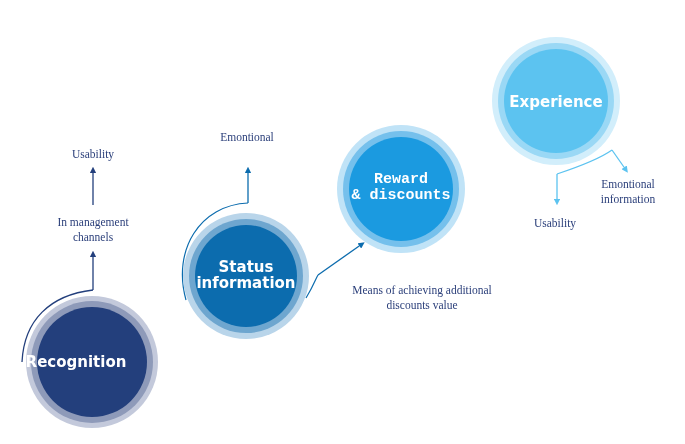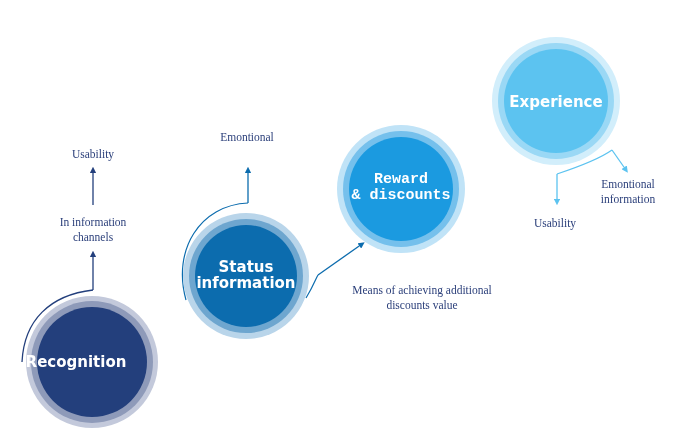--- a/index.html
+++ b/index.html
@@ -69,21 +69,21 @@
 </div>
 <div class="circle-text" style="left:401px; top:188px;font-family:Liberation Mono, monospace;">
   <div>Reward</div>
   <div>&amp; discounts</div>
 </div>
 <div class="circle-text" style="left:556px; top:102px;">
   <div>Experience</div>
 </div>
 
 <div class="lbl" style="left:43px; top:215px; width:100px;">
-  <div>In information</div>
+  <div>In management</div>
   <div>channels</div>
 </div>
 <div class="lbl" style="left:53px; top:147px; width:80px;">
   <div>Usability</div>
 </div>
 <div class="lbl" style="left:197px; top:130px; width:100px;">
   <div>Emontional</div>
 </div>
 <div class="lbl" style="left:322px; top:283px; width:200px;">
   <div>Means of achieving additional</div>

